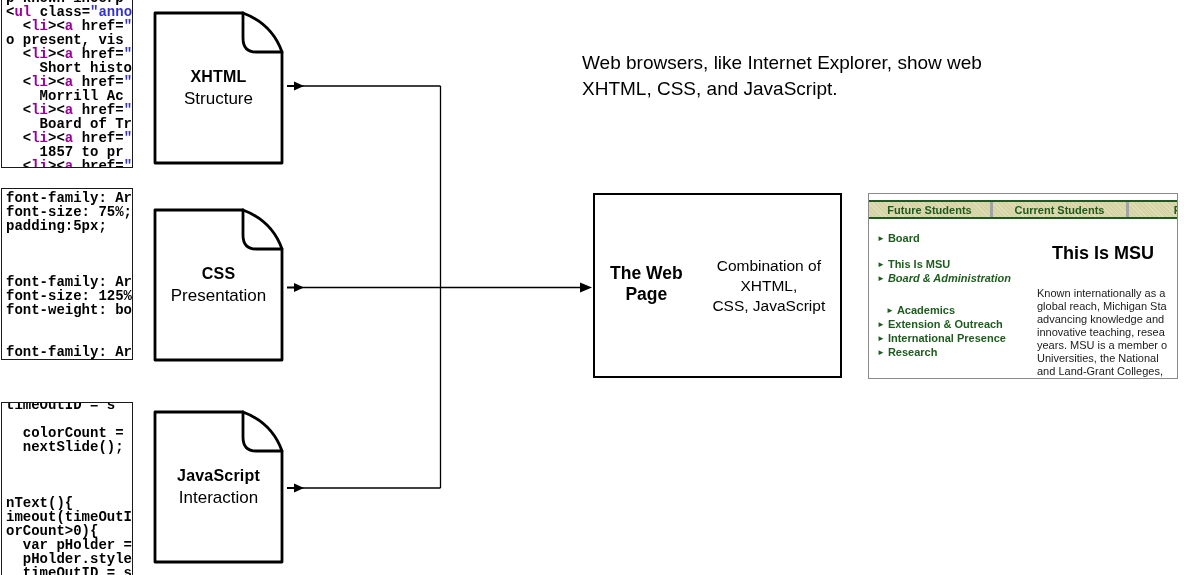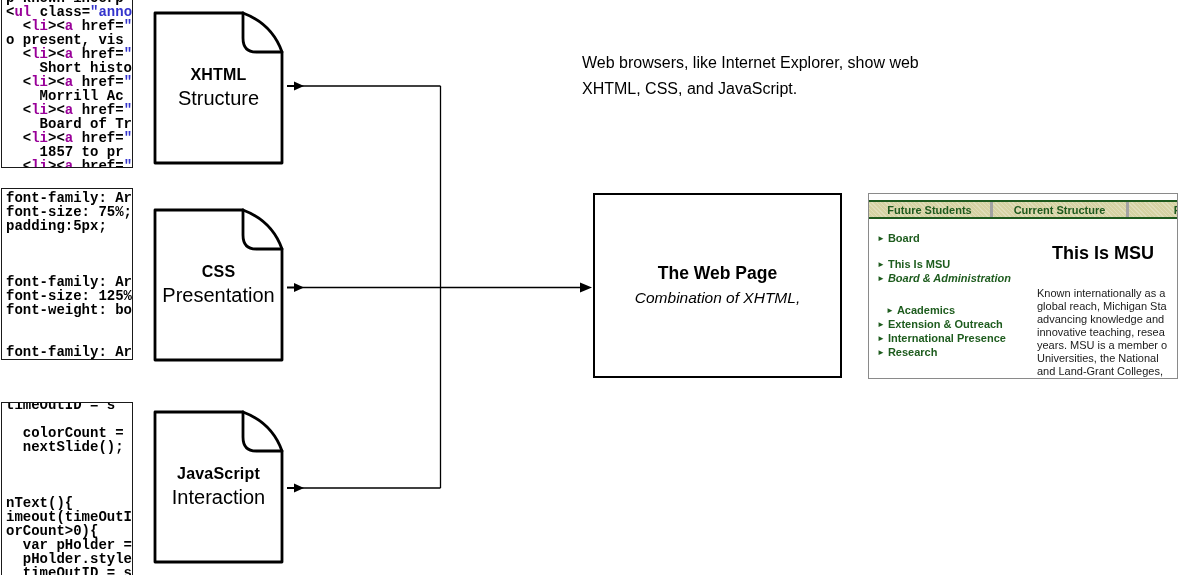--- a/index.html
+++ b/index.html
@@ -30,41 +30,41 @@
 
   
   .doc{position:absolute;left:150px;width:137px;height:160px;}
   .doc svg{position:absolute;top:0;left:0;}
   .doc .labels{
     position:absolute;top:0;left:0;width:100%;height:100%;
     display:flex;flex-direction:column;justify-content:center;
     text-align:center;
   }
   .doc .doc-title{font-size:16px;font-weight:bold;color:#000;letter-spacing:.2px;}
-  .doc .doc-subtitle{font-size:20px;color:#000;margin-top:3px;}
+  .doc .doc-subtitle{font-size:17px;color:#000;margin-top:3px;}
   #doc-xhtml{top:8px;}
   #doc-css{top:205px;}
   #doc-js{top:407px;}
 
   
   #connectors{position:absolute;top:0;left:0;pointer-events:none;}
 
   
   #intro{position:absolute;left:582px;top:50px;color:#000;}
-  #intro .intro-line{font-size:16px;line-height:26px;white-space:nowrap;}
+  #intro .intro-line{font-size:19px;line-height:26px;white-space:nowrap;}
 
   
   #webpage-box{
     position:absolute;left:593px;top:193px;width:249px;height:185px;
     border:2px solid #000;box-sizing:border-box;background:#fff;
-    display:flex;flex-direction:column;align-items:center;justify-content:center;
+    display:flex;flex-direction:row;align-items:center;justify-content:center;
     text-align:center;
   }
   #webpage-box .wp-title{font-size:17.5px;font-weight:bold;color:#000;margin-bottom:4px;}
-  #webpage-box .wp-sub{font-size:15.5px;line-height:20px;color:#000;font-style:italic;}
+  #webpage-box .wp-sub{font-size:15.5px;line-height:20px;color:#000;}
 
   
   #msu{
     position:absolute;left:868px;top:193px;width:310px;height:186px;
     border:1px solid #8a8a8a;background:#fff;box-sizing:border-box;overflow:hidden;
   }
   #msu-nav{
     position:absolute;top:6px;left:0;width:100%;height:19px;box-sizing:border-box;
     border-top:2px solid #1e5a1e;border-bottom:2px solid #1e5a1e;
     background:#a3a3a3;display:flex;
@@ -163,27 +163,28 @@
 
 <div id="intro">
     <div class="intro-line">Web browsers, like Internet Explorer, show web</div>
     <div class="intro-line">XHTML, CSS, and JavaScript.</div>
   </div>
 
 <div id="webpage-box">
   <div class="wp-title">The Web Page</div>
   <div class="wp-sub" id="wp-sub">
       <div>Combination of XHTML,</div>
+      <div>CSS, JavaScript</div>
     </div>
 </div>
 
 <div id="msu">
   <div id="msu-nav">
       <div class="msu-tab">Future Students</div>
-      <div class="msu-tab">Current Structure</div>
+      <div class="msu-tab">Current Students</div>
       <div class="msu-tab">Parents</div>
     </div>
   <div id="msu-sidebar">
       <div class="msu-link"><span class="bullet">►</span><span>Board</span></div>
       <div class="msu-link"><span class="bullet">►</span><span>This Is MSU</span></div>
       <div class="msu-link"><span class="bullet">►</span><span>Board &amp; Administration</span></div>
       <div class="msu-link"><span class="bullet">►</span><span>Academics</span></div>
       <div class="msu-link"><span class="bullet">►</span><span>Extension &amp; Outreach</span></div>
       <div class="msu-link"><span class="bullet">►</span><span>International Presence</span></div>
       <div class="msu-link"><span class="bullet">►</span><span>Research</span></div>

